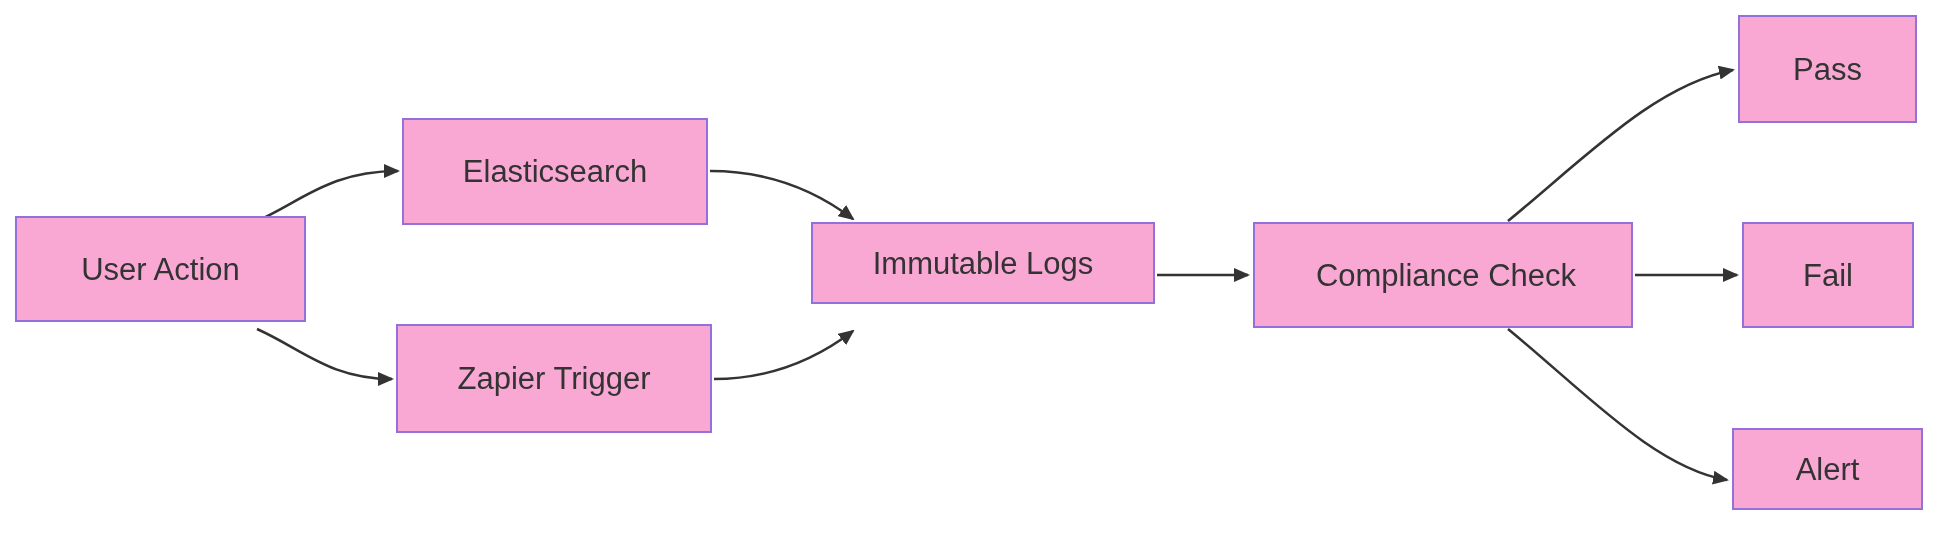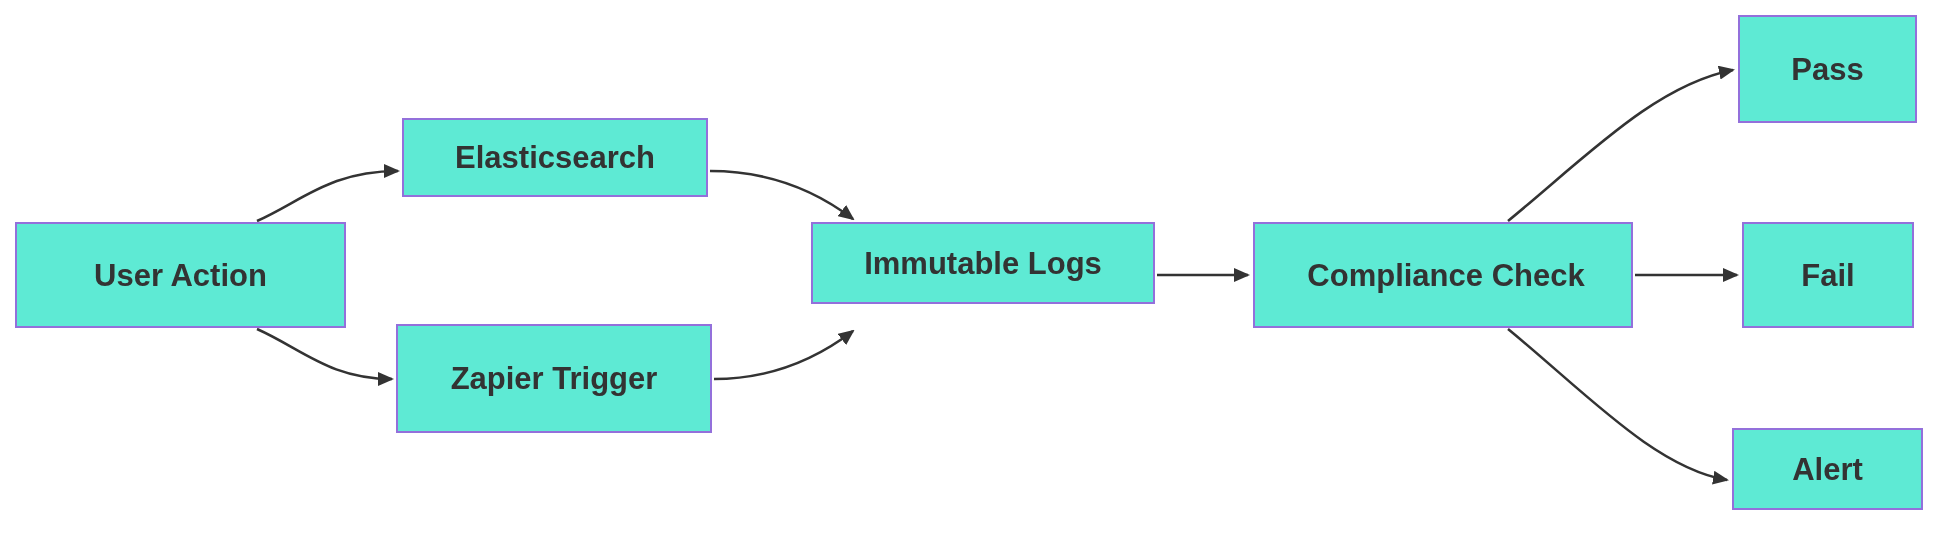--- a/index.html
+++ b/index.html
@@ -20,27 +20,26 @@
     fill: none;
     stroke: #333333;
     stroke-width: 2.5;
   }
   .node {
     position: absolute;
     box-sizing: border-box;
     display: flex;
     align-items: center;
     justify-content: center;
-    background: #5eead4;
+    background: #f9a8d4;
     border: 2px solid #9370DB;
     color: #333333;
     font-size: 31px;
     line-height: 1;
     white-space: nowrap;
-    font-weight: bold;
   }
 </style>
 </head>
 <body>
 
 <div id="canvas">
 
   <svg class="edge-layer" viewBox="0 0 1954 556" xmlns="http://www.w3.org/2000/svg">
     <defs>
       <marker id="arrowhead" viewBox="0 0 16 14" refX="14" refY="7" markerWidth="16" markerHeight="14" markerUnits="userSpaceOnUse" orient="auto">
@@ -58,25 +57,25 @@
 
     <path class="edge" marker-end="url(#arrowhead)" d="M 1157 275 L 1248 275"></path>
 
     <path class="edge" marker-end="url(#arrowhead)" d="M 1508 221 C 1585 158, 1655 85, 1733 70"></path>
 
     <path class="edge" marker-end="url(#arrowhead)" d="M 1635 275 L 1737 275"></path>
 
     <path class="edge" marker-end="url(#arrowhead)" d="M 1508 329 C 1585 392, 1655 468, 1727 480"></path>
   </svg>
 
-  <div class="node" style="left:15px;   top:222px; width:331px; height:106px;">
+  <div class="node" style="left:15px;   top:216px; width:291px; height:106px;">
     <span>User Action</span>
   </div>
 
-  <div class="node" style="left:402px;  top:118px; width:306px; height:79px;">
+  <div class="node" style="left:402px;  top:118px; width:306px; height:107px;">
     <span>Elasticsearch</span>
   </div>
 
   <div class="node" style="left:396px;  top:324px; width:316px; height:109px;">
     <span>Zapier Trigger</span>
   </div>
 
   <div class="node" style="left:811px;  top:222px; width:344px; height:82px;">
     <span>Immutable Logs</span>
   </div>

